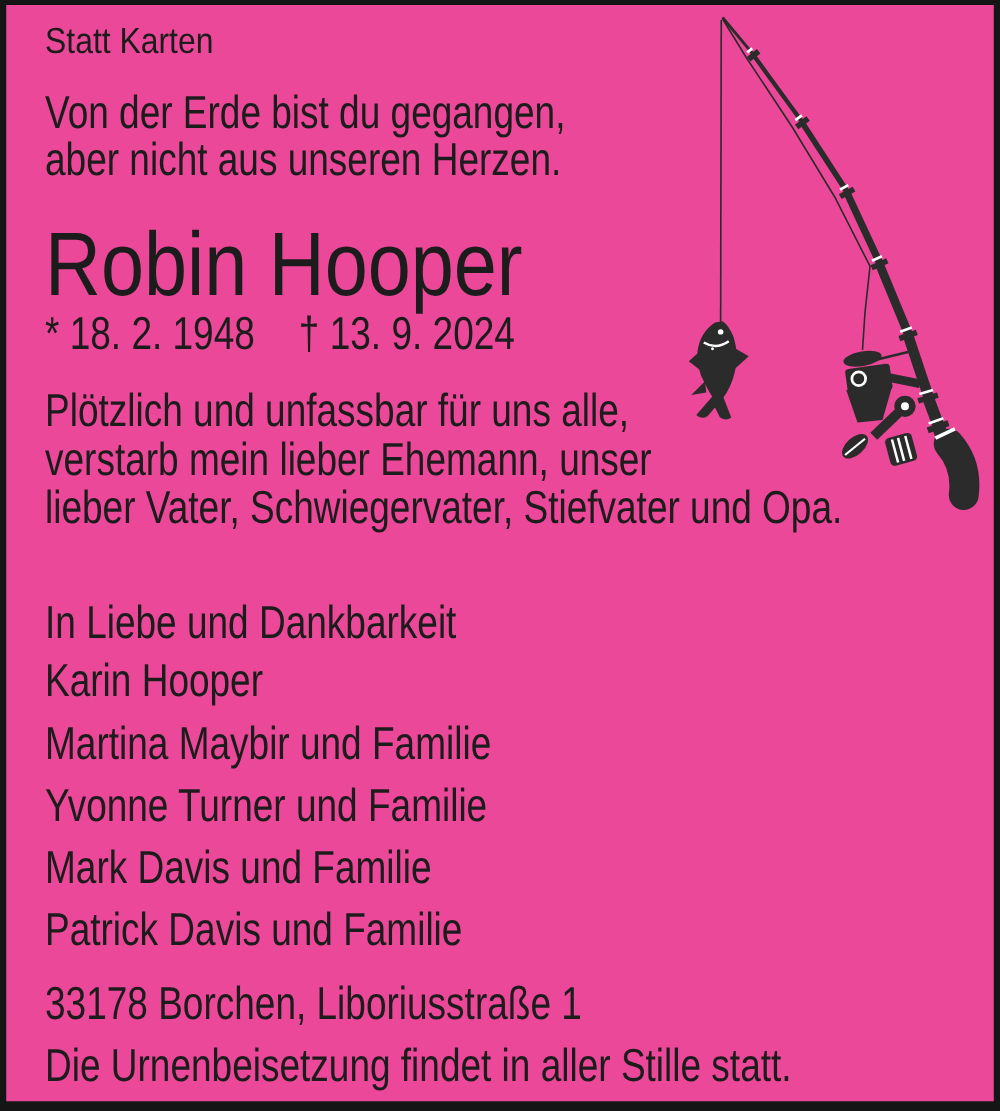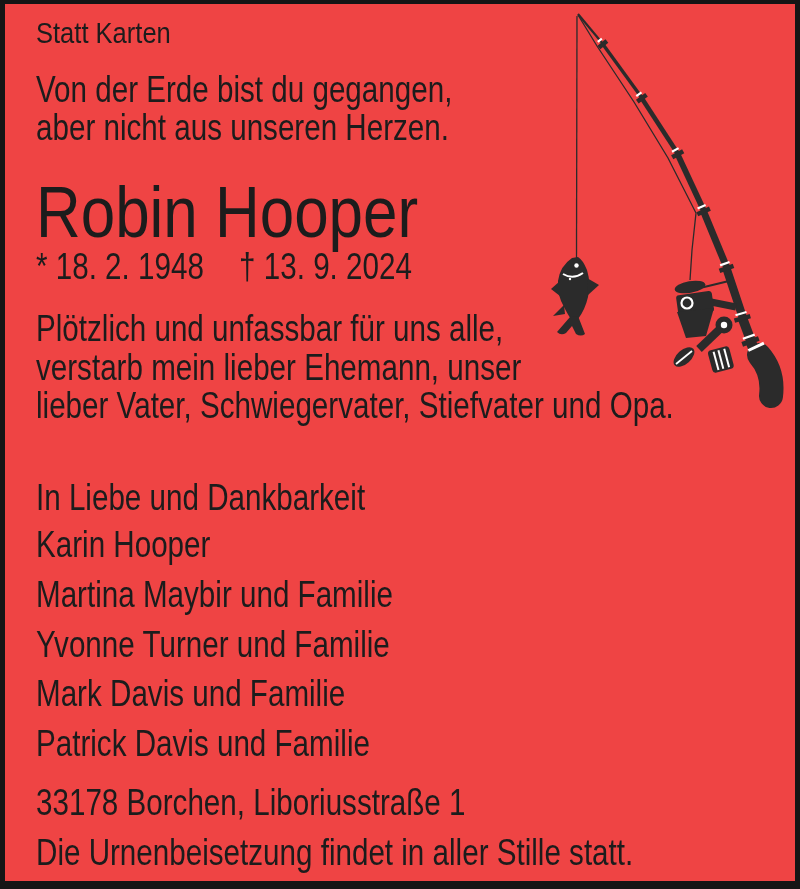--- a/index.html
+++ b/index.html
@@ -1,20 +1,20 @@
 <!DOCTYPE html>
 <html><head>
 <meta charset="utf-8">
 <style>
   html,body{margin:0;padding:0;background:#000;}
   .frame{
     position:relative;
     width:800px;height:889px;
     box-sizing:border-box;
-    background:#ef4444;
+    background:#ec4899;
     border:solid #151515;
     border-width:4px 5px 8px 5px;
     overflow:hidden;
     font-family:"Liberation Sans","DejaVu Sans",sans-serif;
     color:#1c1c1c;
   }
   .line{
     position:absolute;
     left:31px;
     line-height:1;

